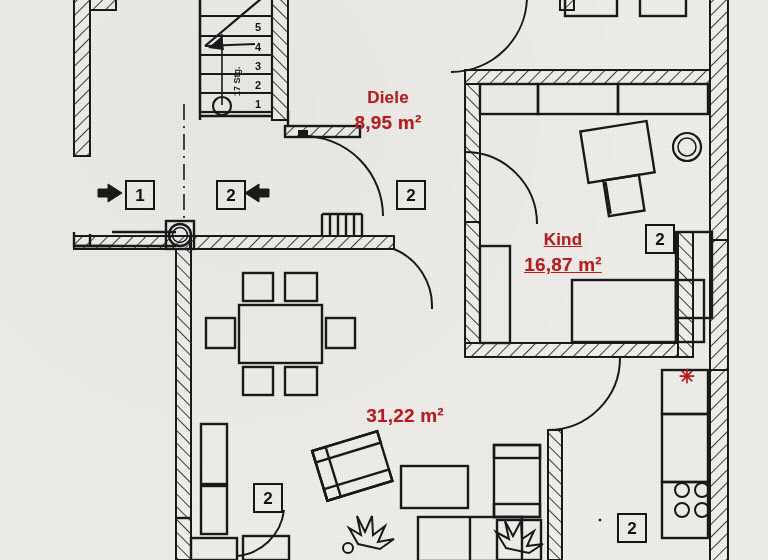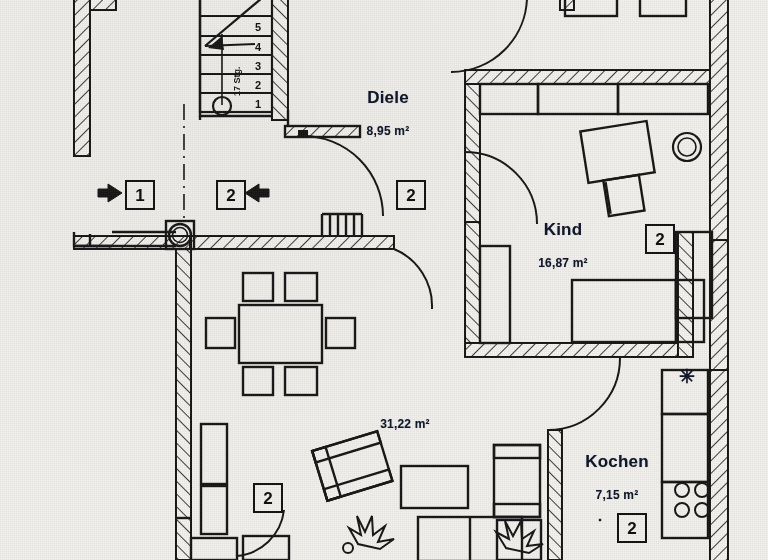--- a/index.html
+++ b/index.html
@@ -16,28 +16,28 @@
     position:absolute;inset:0;
     background-image:
       repeating-linear-gradient(0deg, rgba(120,120,115,.055) 0 1px, rgba(0,0,0,0) 1px 2px),
       repeating-linear-gradient(90deg, rgba(120,120,115,.055) 0 1px, rgba(0,0,0,0) 1px 2px),
       radial-gradient(circle at 30% 20%, rgba(0,0,0,.025), rgba(0,0,0,0) 60%);
     pointer-events:none;
   }
   svg#plan{position:absolute;left:0;top:0;width:768px;height:560px;}
   .lbl{
     position:absolute;
-    color:#0f172a;
+    color:#b91c1c;
     font-weight:bold;
     letter-spacing:.2px;
     white-space:nowrap;
     text-shadow:0 0 1px rgba(0,0,0,.25);
   }
   .lbl .nm{font-size:17px;display:block;}
-  .lbl .ar{font-size:12px;display:block;margin-top:16px;}
+  .lbl .ar{font-size:19px;display:block;margin-top:4px;}
   .lbl.c{text-align:center;}
   .marker{
     position:absolute;
     width:26px;height:26px;
     border:2.5px solid #151515;
     background:transparent;
     color:#111;
     font-size:17px;font-weight:bold;
     display:flex;align-items:center;justify-content:center;
     line-height:1;
@@ -268,33 +268,29 @@
     </g>
   </svg>
 
   <div id="grain"></div>
 
   <div class="lbl c" style="left:388px;top:88px;transform:translateX(-50%);">
     <span class="nm">Diele</span>
     <span class="ar">8,95 m²</span>
   </div>
 
-  <div class="lbl c" style="left:563px;top:220px;transform:translateX(-50%);">
+  <div class="lbl c" style="left:563px;top:230px;transform:translateX(-50%);text-decoration:underline;">
     <span class="nm">Kind</span>
     <span class="ar">16,87 m²</span>
   </div>
 
   <div class="lbl c" style="left:405px;top:401px;transform:translateX(-50%);">
     <span class="ar">31,22 m²</span>
   </div>
 
-  <div class="lbl c" style="left:617px;top:452px;transform:translateX(-50%);">
-    <span class="nm">Kochen</span>
-    <span class="ar">7,15 m²</span>
-  </div>
 
   <div class="marker" style="left:125px;top:180px;">1</div>
 
   <div class="marker" style="left:216px;top:180px;">2</div>
 
   <div class="marker" style="left:396px;top:180px;">2</div>
 
   <div class="marker" style="left:645px;top:224px;">2</div>
 
   <div class="marker" style="left:253px;top:483px;">2</div>

